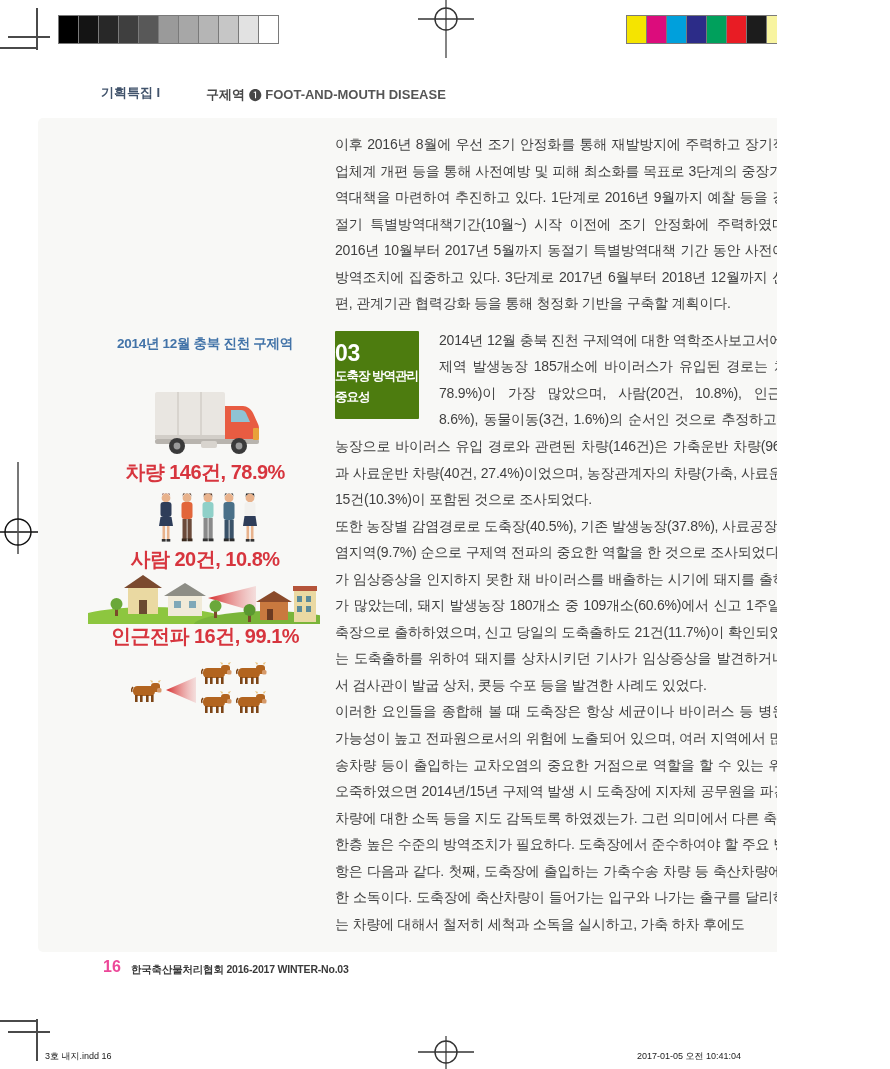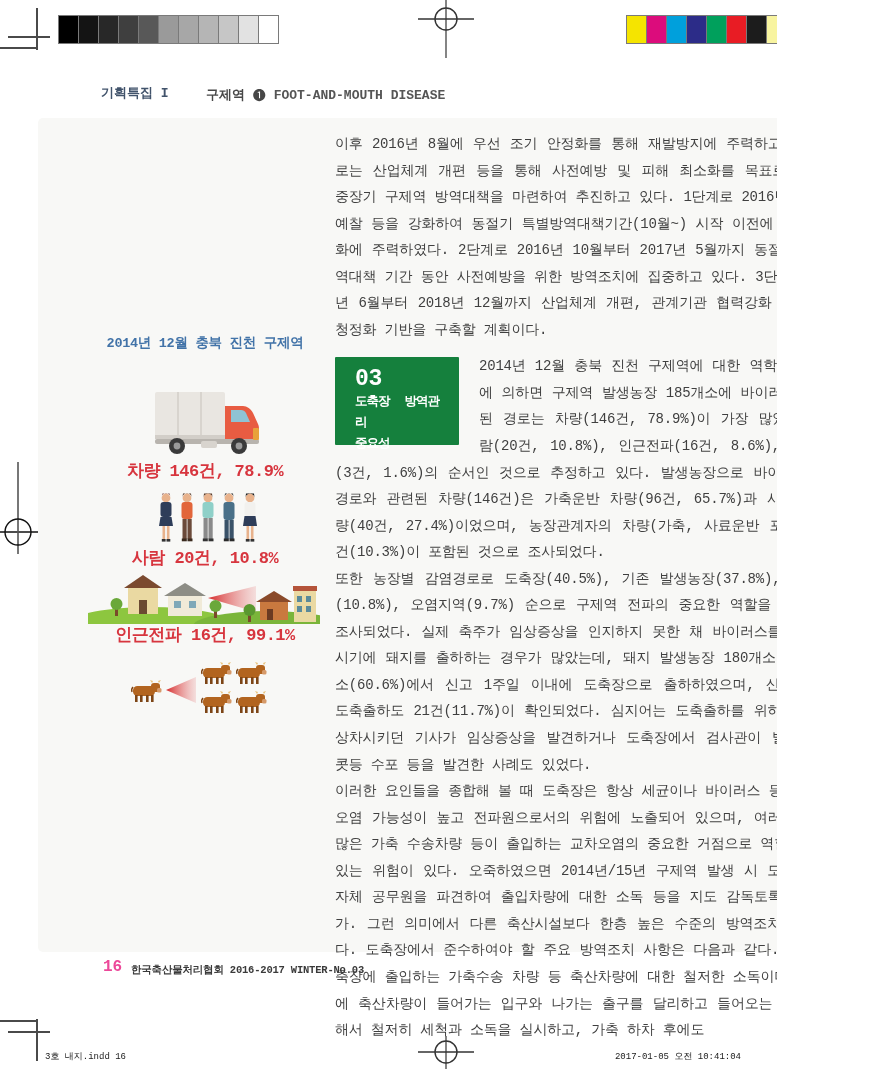--- a/index.html
+++ b/index.html
@@ -1,46 +1,46 @@
 <!DOCTYPE html>
 <html lang="ko"><head>
 <meta charset="utf-8">
 <style>
   html,body{margin:0;padding:0;background:#fff;}
   .page{position:relative;width:777px;height:1069px;background:#ffffff;overflow:hidden;
-        font-family:Liberation Mono, monospace;}
+        font-family:Liberation Sans, sans-serif;}
   
   .cmark{position:absolute;background:#4a4a4a;}
   .swatchbar{position:absolute;display:flex;height:27px;border:1px solid #7a7a7a;}
   .swatchbar .sw{width:19px;height:27px;border-right:1px solid #7a7a7a;}
   .swatchbar .sw:last-child{border-right:none;}
   .regmark{position:absolute;}
   .print-note{position:absolute;font-size:9px;color:#1a1a1a;letter-spacing:0;}
   
   .hdr-section{position:absolute;left:101px;top:84px;font-size:13px;font-weight:bold;color:#41536b;}
   .hdr-topic{position:absolute;left:206px;top:84px;font-size:13px;font-weight:bold;color:#474747;text-align:right;}
   .hdr-topic .num{font-weight:normal;font-size:13px;position:relative;top:0.5px;}
   .hdr-topic .en{font-weight:bold;color:#555;}
   
   .content-box{position:absolute;left:38px;top:118px;width:814px;height:834px;
                background:#f8f8f6;border-radius:5px;}
   
   .sb-title{position:absolute;left:55px;top:332px;width:300px;text-align:center;
             font-size:13.5px;font-weight:bold;color:#4273a8;line-height:23px;letter-spacing:-0.3px;}
   .info-icon{position:absolute;}
   .info-label{position:absolute;left:55px;width:300px;text-align:center;
-              font-size:17px;font-weight:bold;color:#d7353e;letter-spacing:-0.5px;}
+              font-size:20px;font-weight:bold;color:#d7353e;letter-spacing:-0.5px;}
   
   .main-col{position:absolute;left:335px;top:131px;width:511px;
             font-size:14px;line-height:26.55px;color:#3f3f3f;text-align:justify;
             letter-spacing:-0.2px;}
   .main-col p{margin:0;}
   .sec3-wrap{margin-top:10px;}
-  .sec3-box{float:left;width:84px;height:70px;background:#15803d;color:#ffffff;
-            padding:9px 20px;margin:4px 20px 10px 0;border-radius:1px;}
+  .sec3-box{float:left;width:84px;height:70px;background:#4d7c0f;color:#ffffff;
+            padding:9px 0;margin:4px 20px 10px 0;border-radius:1px;}
   .sec3-box .n{font-size:23px;font-weight:bold;line-height:26px;display:block;}
   .sec3-box .t{font-size:12.5px;font-weight:bold;line-height:21px;display:block;letter-spacing:-1px;}
   
   .foot-page{position:absolute;left:103px;top:958px;font-size:16px;font-weight:bold;color:#ec4899;}
   .foot-pub{position:absolute;left:131px;top:963px;font-size:10.5px;font-weight:bold;color:#3a3a3a;letter-spacing:-0.2px;}
 </style>
 </head>
 <body>
 
 <div class="page">

